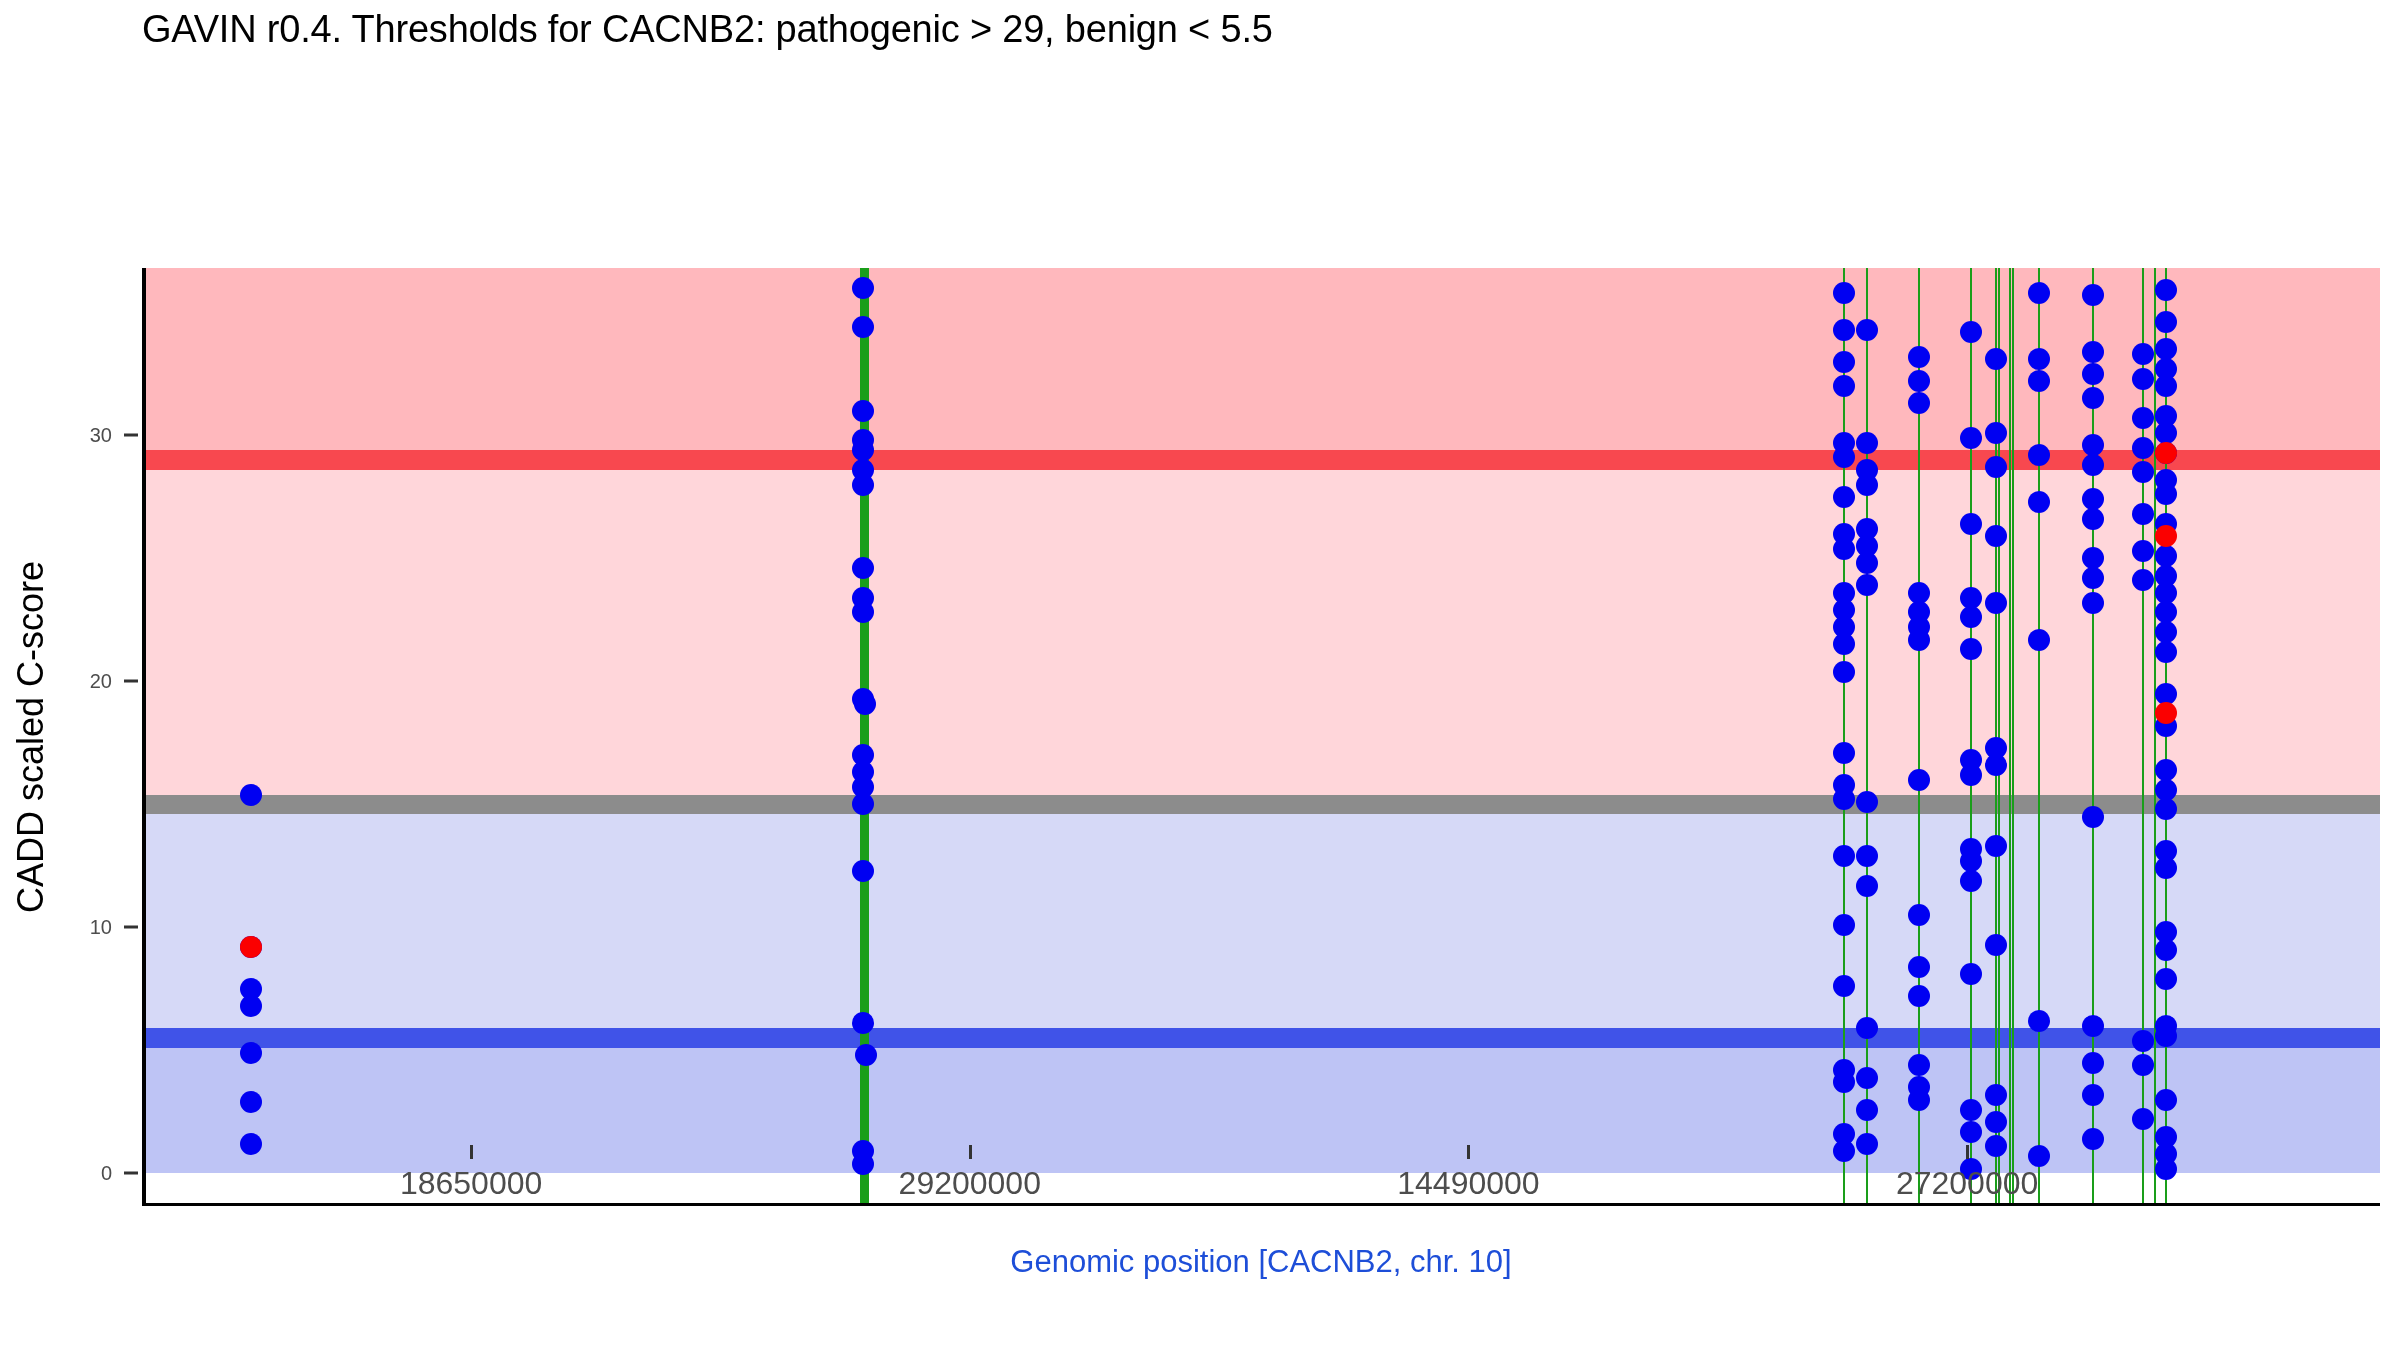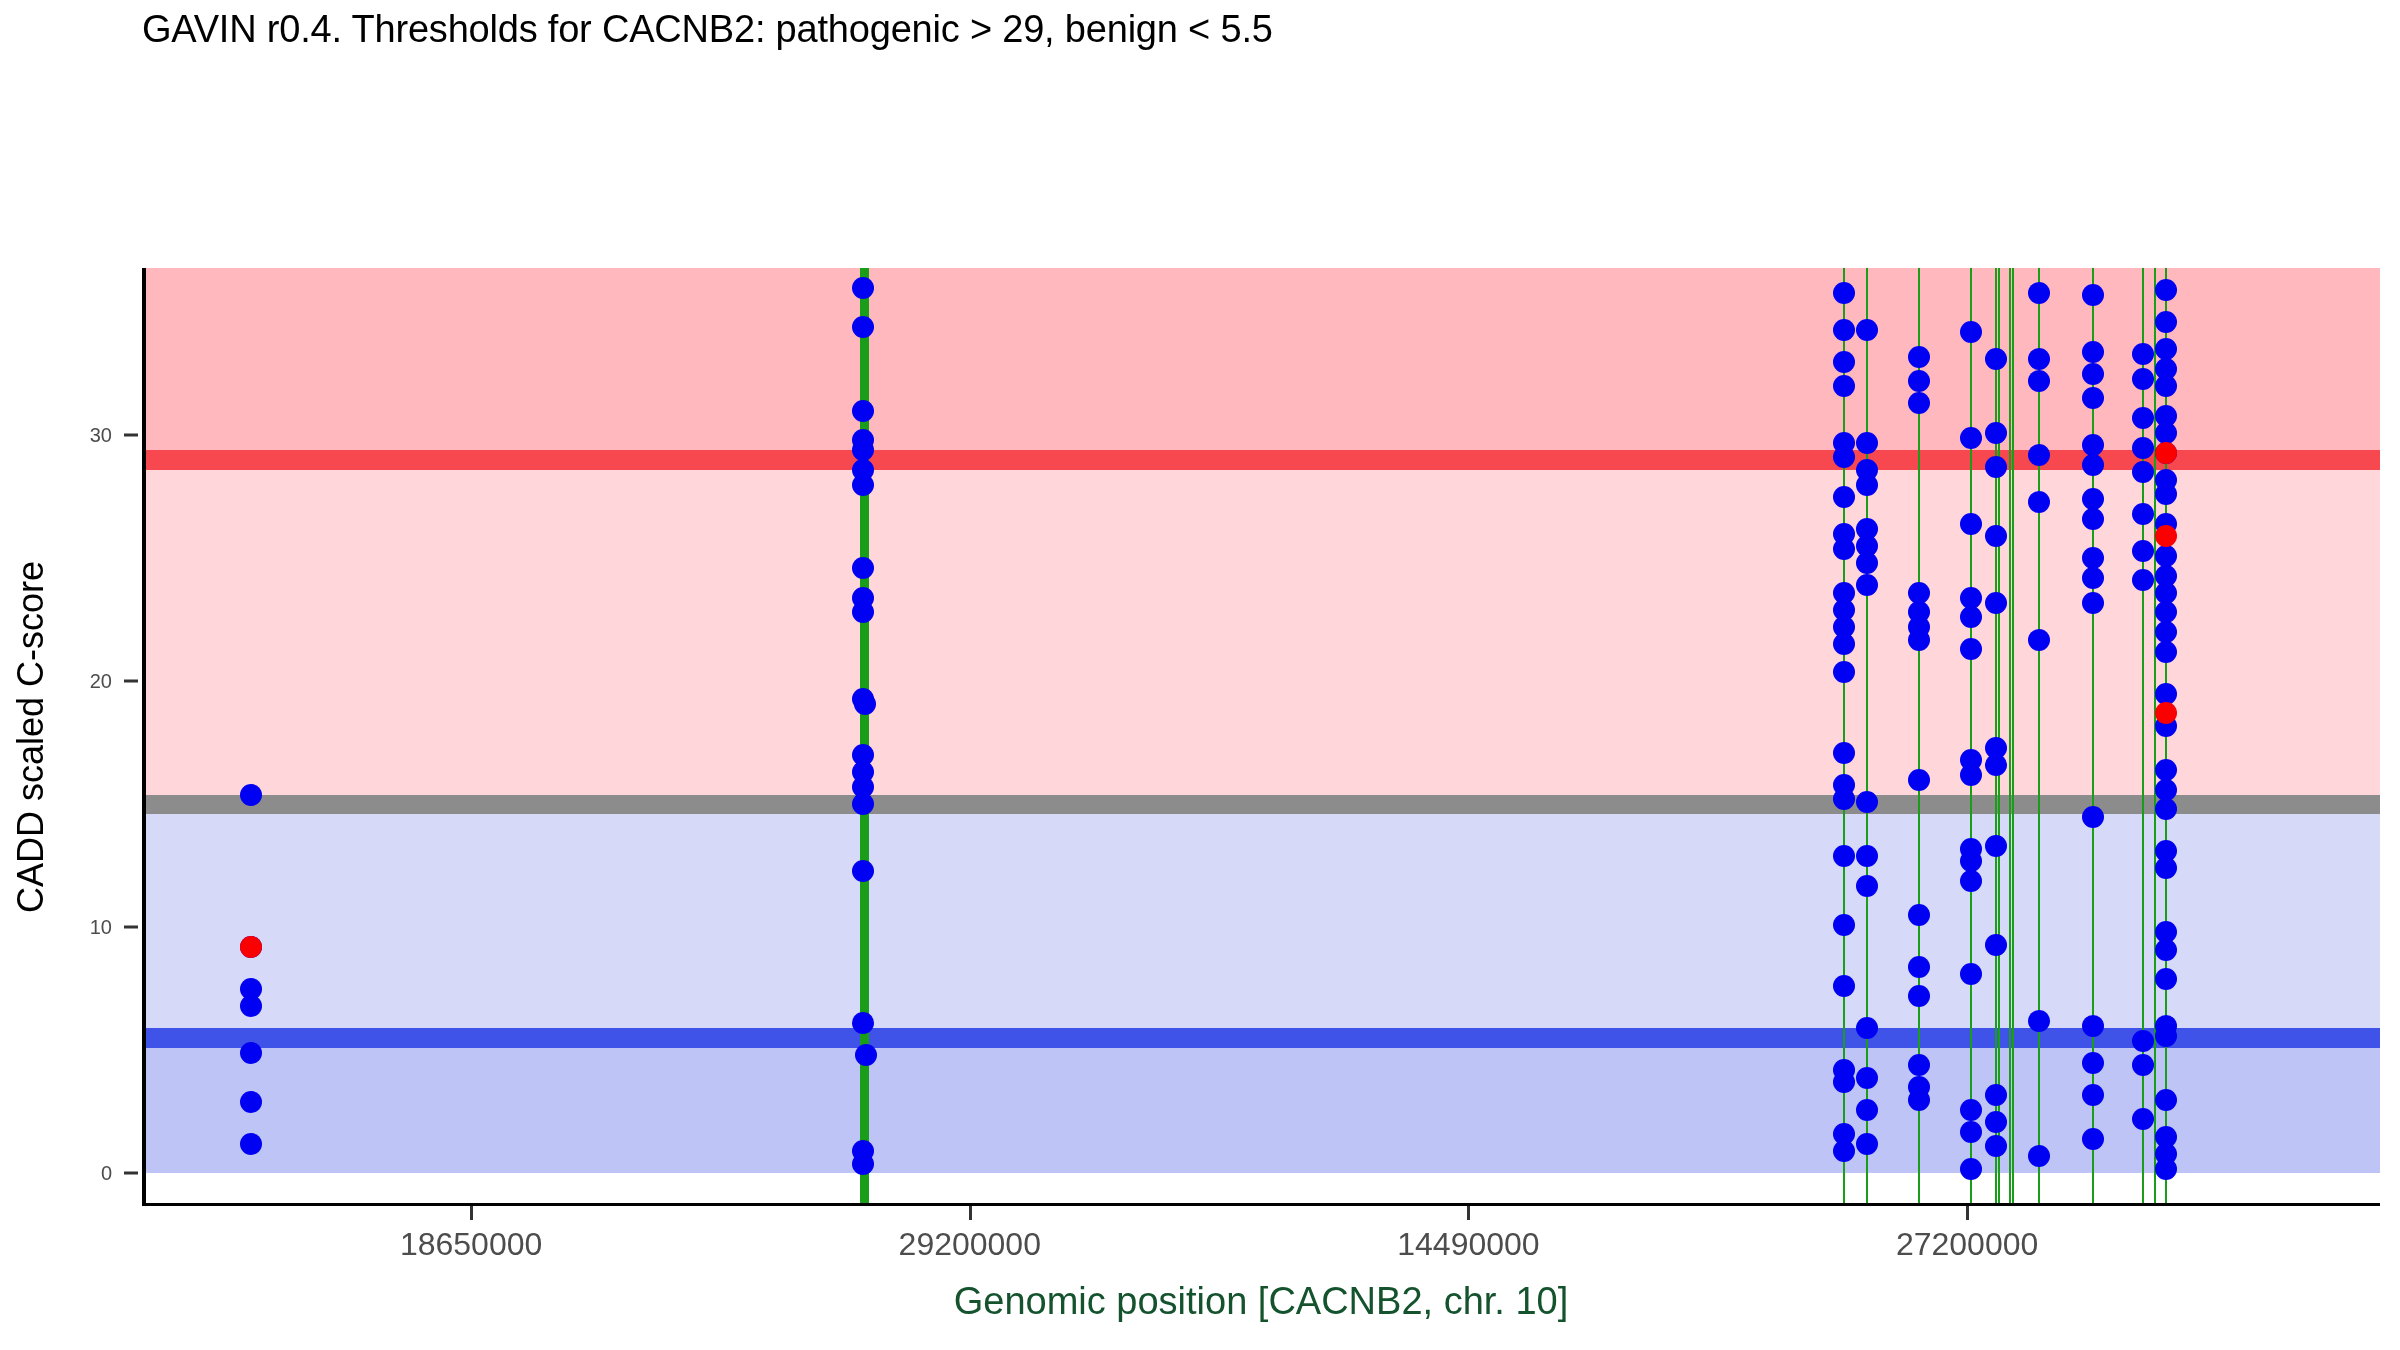--- a/index.html
+++ b/index.html
@@ -22,25 +22,25 @@
   .pt-red{background:#fb0000;width:22px;height:22px;margin-left:-11px;margin-top:-11px;z-index:5;}
 
   
   #y-axis{position:absolute;left:0;top:268px;width:142px;height:940px;}
   .ytick-label{position:absolute;right:30px;font-size:20px;color:#4d4d4d;transform:translateY(-50%);text-align:right;}
   .ytick-mark{position:absolute;right:4px;width:14px;height:3px;background:#333333;transform:translateY(-50%);}
   #y-axis-title{position:absolute;left:8px;top:268px;height:938px;width:46px;}
   #y-axis-title span{position:absolute;left:50%;top:50%;transform:translate(-50%,-50%) rotate(-90deg);
         transform-origin:center center;white-space:nowrap;font-size:36px;color:#000000;}
 
-  #x-axis{position:absolute;left:142px;top:1206px;width:2238px;height:70px;text-decoration:underline;}
+  #x-axis{position:absolute;left:142px;top:1145px;width:2238px;height:70px;text-decoration:underline;}
   .xtick-mark{position:absolute;top:0;width:3px;height:14px;background:#333333;margin-left:-1px;}
   .xtick-label{position:absolute;top:20px;font-size:32px;color:#4d4d4d;transform:translateX(-50%);white-space:nowrap;}
-  #x-axis-title{position:absolute;left:142px;top:1280px;width:2238px;text-align:center;
-        font-size:38px;color:#14532d;}
+  #x-axis-title{position:absolute;left:142px;top:1244px;width:2238px;text-align:center;
+        font-size:31px;color:#1d4ed8;}
 </style>
 </head>
 <body>
 
 <div id="root">
 
   <div id="title-block">
     <div class="title-line">GAVIN r0.4. Thresholds for CACNB2: pathogenic &gt; 29, benign &lt; 5.5</div>
   </div>
 

